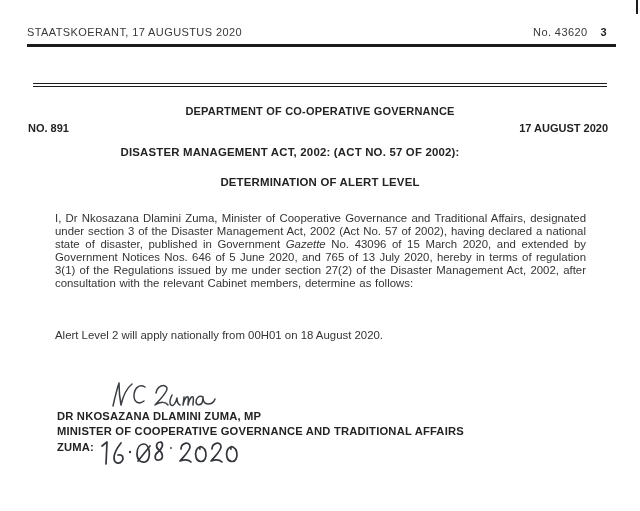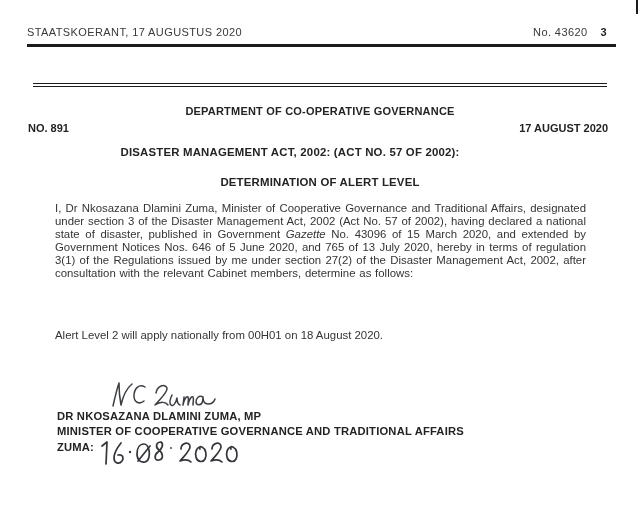--- a/index.html
+++ b/index.html
@@ -21,21 +21,21 @@
   .edge-tick{top:0;left:636px;width:2px;height:14px;background:#1b1b1d;}
   
   .banner{top:57px;left:0;width:640px;text-align:center;font-variant:small-caps;font-size:17.5px;letter-spacing:1px;color:#28282a;white-space:nowrap;}
   .rule-double{top:83px;left:33px;width:574px;height:2px;border-top:1.6px solid #1c1c1e;border-bottom:1.6px solid #1c1c1e;}
   
   .department{top:105px;left:0;width:640px;text-align:center;font-weight:bold;font-size:11px;letter-spacing:.2px;color:#232325;}
   .notice-row{top:122px;left:28px;width:580px;display:flex;justify-content:space-between;font-weight:bold;font-size:11px;color:#232325;}
   .act-line{top:146px;left:0;width:580px;text-align:center;font-weight:bold;font-size:11.4px;letter-spacing:.2px;color:#232325;}
   .det-heading{top:176px;left:0;width:640px;text-align:center;font-weight:bold;font-size:11.4px;letter-spacing:.2px;color:#232325;}
   
-  .body-par{top:202px;left:55px;width:531px;font-size:11.4px;line-height:12.9px;text-align:justify;word-spacing:.6px;color:#343436;}
+  .body-par{top:212px;left:55px;width:531px;font-size:11.4px;line-height:12.9px;text-align:justify;word-spacing:.6px;color:#343436;}
   .body-par i{font-style:italic;}
   .alert-line{top:329px;left:55px;width:531px;font-size:11.4px;color:#343436;}
   
   .sig-svg{top:380px;left:108px;width:112px;height:30px;}
   .sig-name{top:410px;left:57px;font-weight:bold;font-size:11.2px;letter-spacing:.2px;color:#232325;white-space:nowrap;}
   .sig-title{top:425px;left:57px;font-weight:bold;font-size:11.2px;letter-spacing:.2px;color:#232325;white-space:nowrap;}
   .date-label{top:441px;left:57px;font-weight:bold;font-size:11.2px;letter-spacing:.2px;color:#232325;}
   .date-svg{top:436px;left:94px;width:148px;height:34px;}
   svg path{fill:none;stroke-linecap:round;stroke-linejoin:round;}
   .sig-stroke{stroke:#3b3e42;stroke-width:1.5;}

